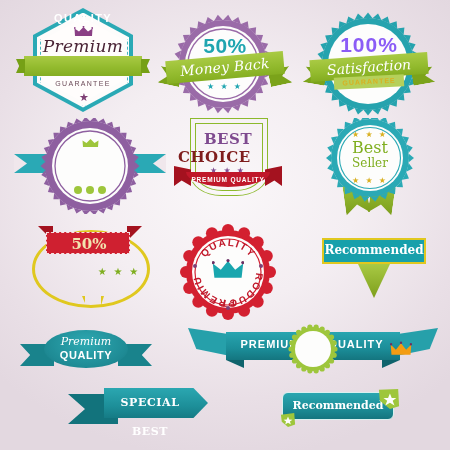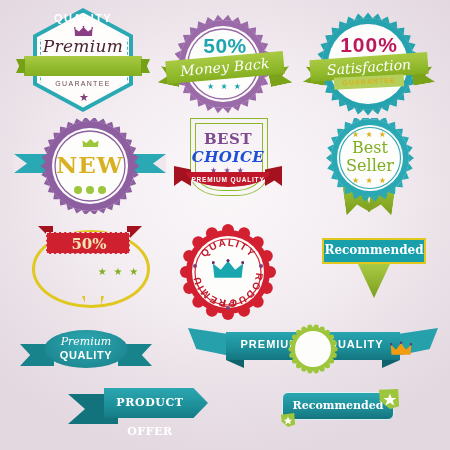--- a/index.html
+++ b/index.html
@@ -78,21 +78,21 @@
   }
   .mr-tail-l,.mr-tail-r{position:absolute;top:62px;width:22px;height:17px;background:#7ba31a;}
   .mr-tail-l{left:-6px;transform:rotate(12deg);clip-path:polygon(0 0,100% 0,100% 100%,0 100%,40% 50%);}
   .mr-tail-r{right:-6px;transform:rotate(-12deg);clip-path:polygon(0 0,100% 0,60% 50%,100% 100%,0 100%);}
   .money-stars{position:absolute;left:0;top:76px;width:120px;text-align:center;font-size:8px;color:#1fa5b0;letter-spacing:2px;}
 
   
   #b-satisf{left:308px;top:6px;width:122px;height:110px;}
   .sat-pct{
     position:absolute;left:0;top:27px;width:122px;text-align:center;
-    font-size:21px;font-weight:bold;color:#be185d;letter-spacing:1px;
+    font-size:21px;font-weight:bold;color:#8b5cf6;letter-spacing:1px;
   }
   .sat-ribbon{
     position:absolute;left:2px;top:50px;width:118px;height:22px;
     background:linear-gradient(180deg,#a9ca44 0%,#93bb2e 60%,#83ac20 100%);
     transform:rotate(-4deg);
   }
   .sat-ribbon-txt{
     position:absolute;left:0;top:0;width:118px;height:22px;line-height:22px;text-align:center;
     color:#fff;font-size:14px;
   }
@@ -124,39 +124,39 @@
     position:absolute;left:12px;top:2px;width:76px;height:76px;
     border:1.6px solid #8cb92c;
     border-radius:0 0 40% 40%/0 0 28% 28%;
   }
   .shield-in{
     position:absolute;left:17px;top:7px;width:66px;height:66px;
     border:1.2px solid #8cb92c;
     border-radius:0 0 40% 40%/0 0 28% 28%;
   }
   .bc-line1{position:absolute;left:0;top:14px;width:100px;text-align:center;font-size:15px;font-weight:bold;color:#7e4a8f;letter-spacing:.5px;}
-  .bc-line2{position:absolute;left:0;top:32px;width:100px;text-align:center;font-size:15px;font-weight:bold;color:#1d4ed8;letter-spacing:.5px;font-style:italic;}
+  .bc-line2{position:absolute;left:0;top:32px;width:100px;font-size:15px;font-weight:bold;color:#7f1d1d;letter-spacing:.5px;}
   .bc-stars{position:absolute;left:0;top:50px;width:100px;text-align:center;font-size:8px;color:#7e4a8f;letter-spacing:2px;}
   .bc-band{
     position:absolute;left:8px;top:56px;width:84px;height:15px;
     background:#c0182a;border-radius:0 0 50% 50%/0 0 100% 100%;
   }
   .bc-band-txt{
     position:absolute;left:0;top:0;width:84px;height:15px;line-height:15px;text-align:center;
     color:#fff;font-size:6.5px;font-weight:bold;letter-spacing:.8px;
   }
   .bc-tail-l,.bc-tail-r{position:absolute;top:50px;width:17px;height:20px;background:#a4121f;}
   .bc-tail-l{left:-4px;clip-path:polygon(0 0,100% 18%,100% 100%,45% 72%,0 100%);}
   .bc-tail-r{right:-4px;clip-path:polygon(100% 0,0 18%,0 100%,55% 72%,100% 100%);}
 
   
   #b-seller{left:322px;top:118px;width:96px;height:100px;}
   .bs-stars-t{position:absolute;left:0;top:12px;width:96px;text-align:center;font-size:8px;color:#d9b021;letter-spacing:2px;}
   .bs-l1{position:absolute;left:0;top:20px;width:96px;text-align:center;font-size:16px;color:#7fae1f;}
-  .bs-l2{position:absolute;left:0;top:38px;width:96px;text-align:center;font-size:16px;color:#7fae1f;}
+  .bs-l2{position:absolute;left:0;top:38px;width:96px;text-align:center;font-size:12px;color:#7fae1f;}
   .bs-stars-b{position:absolute;left:0;top:58px;width:96px;text-align:center;font-size:8px;color:#d9b021;letter-spacing:2px;}
   .bs-tail-l,.bs-tail-r{position:absolute;top:62px;width:24px;height:34px;background:linear-gradient(180deg,#9ec63c,#7d9e1c);}
   .bs-tail-l{left:22px;transform:rotate(-8deg);clip-path:polygon(0 0,100% 0,100% 100%,50% 72%,0 100%);}
   .bs-tail-r{left:48px;transform:rotate(8deg);clip-path:polygon(0 0,100% 0,100% 100%,50% 72%,0 100%);}
 
   
   #b-big{left:30px;top:226px;width:120px;height:108px;}
   .bub{position:absolute;left:2px;top:4px;width:112px;height:72px;border:3.5px solid #e0c81f;border-radius:50%;background:transparent;}
   .bub-tail{position:absolute;left:52px;top:70px;width:16px;height:30px;background:transparent;
     border-left:3.5px solid #e0c81f;border-right:3.5px solid #e0c81f;
@@ -390,21 +390,20 @@
             <polygon points="94.33,28.04 100.16,30.12 97.25,35.58"></polygon>
             <polygon points="97.31,35.79 102.66,38.90 98.80,43.74"></polygon>
           </g>
         </g>
       <circle cx="54" cy="48" r="38" fill="#fdfdfc"></circle>
       <circle cx="54" cy="48" r="35" fill="none" stroke="#8e5fa0" stroke-width="1.3"></circle>
     </svg>
     <svg class="new-crown" viewBox="0 0 34 20">
       <path d="M2 18 L1 5 L9 10 L17 2 L25 10 L33 5 L32 18 Z" fill="#9ec63c"></path>
     </svg>
-    <div class="new-txt serif">NEW</div>
     <div class="new-dots"><span></span><span></span><span></span></div>
   </div>
 
   <div class="badge" id="b-choice">
     <div class="shield-out"></div>
     <div class="shield-in"></div>
     <div class="bc-line1 serif">BEST</div>
     <div class="bc-line2 serif">CHOICE</div>
     <div class="bc-stars">★ ★ ★</div>
     <div class="bc-tail-l"></div>
@@ -573,21 +572,21 @@
       <path d="M2 18 L1 4 L8 11 L15 2 L22 11 L29 4 L28 18 Z" fill="#f39c12"></path>
       <circle cx="1.5" cy="3.5" r="1.6" fill="#6b2f63"></circle>
         <circle cx="15" cy="1.5" r="1.6" fill="#6b2f63"></circle>
         <circle cx="28.5" cy="3.5" r="1.6" fill="#6b2f63"></circle>
     </svg>
   </div>
 
   <div class="badge" id="b-special">
     <div class="so-tail"></div>
     <div class="so-body"></div>
-    <div class="so-txt serif">PRODUCT OFFER</div>
+    <div class="so-txt serif">SPECIAL BEST</div>
   </div>
 
   <div class="badge" id="b-rec-tag">
     <div class="rt-body"></div>
     <div class="rt-txt serif">Recommended</div>
     <svg class="rt-star-a" viewBox="0 0 24 24">
       <path d="M1 2 L22 1 L23 20 L13 23 L2 14 Z" fill="#9ec63c"></path>
       <path d="M13 6 L15 11 L20 11 L16 14 L18 19 L13 16 L8 19 L10 14 L6 11 L11 11 Z" fill="#fdfdfc"></path>
     </svg>
     <svg class="rt-star-b" viewBox="0 0 18 18">

